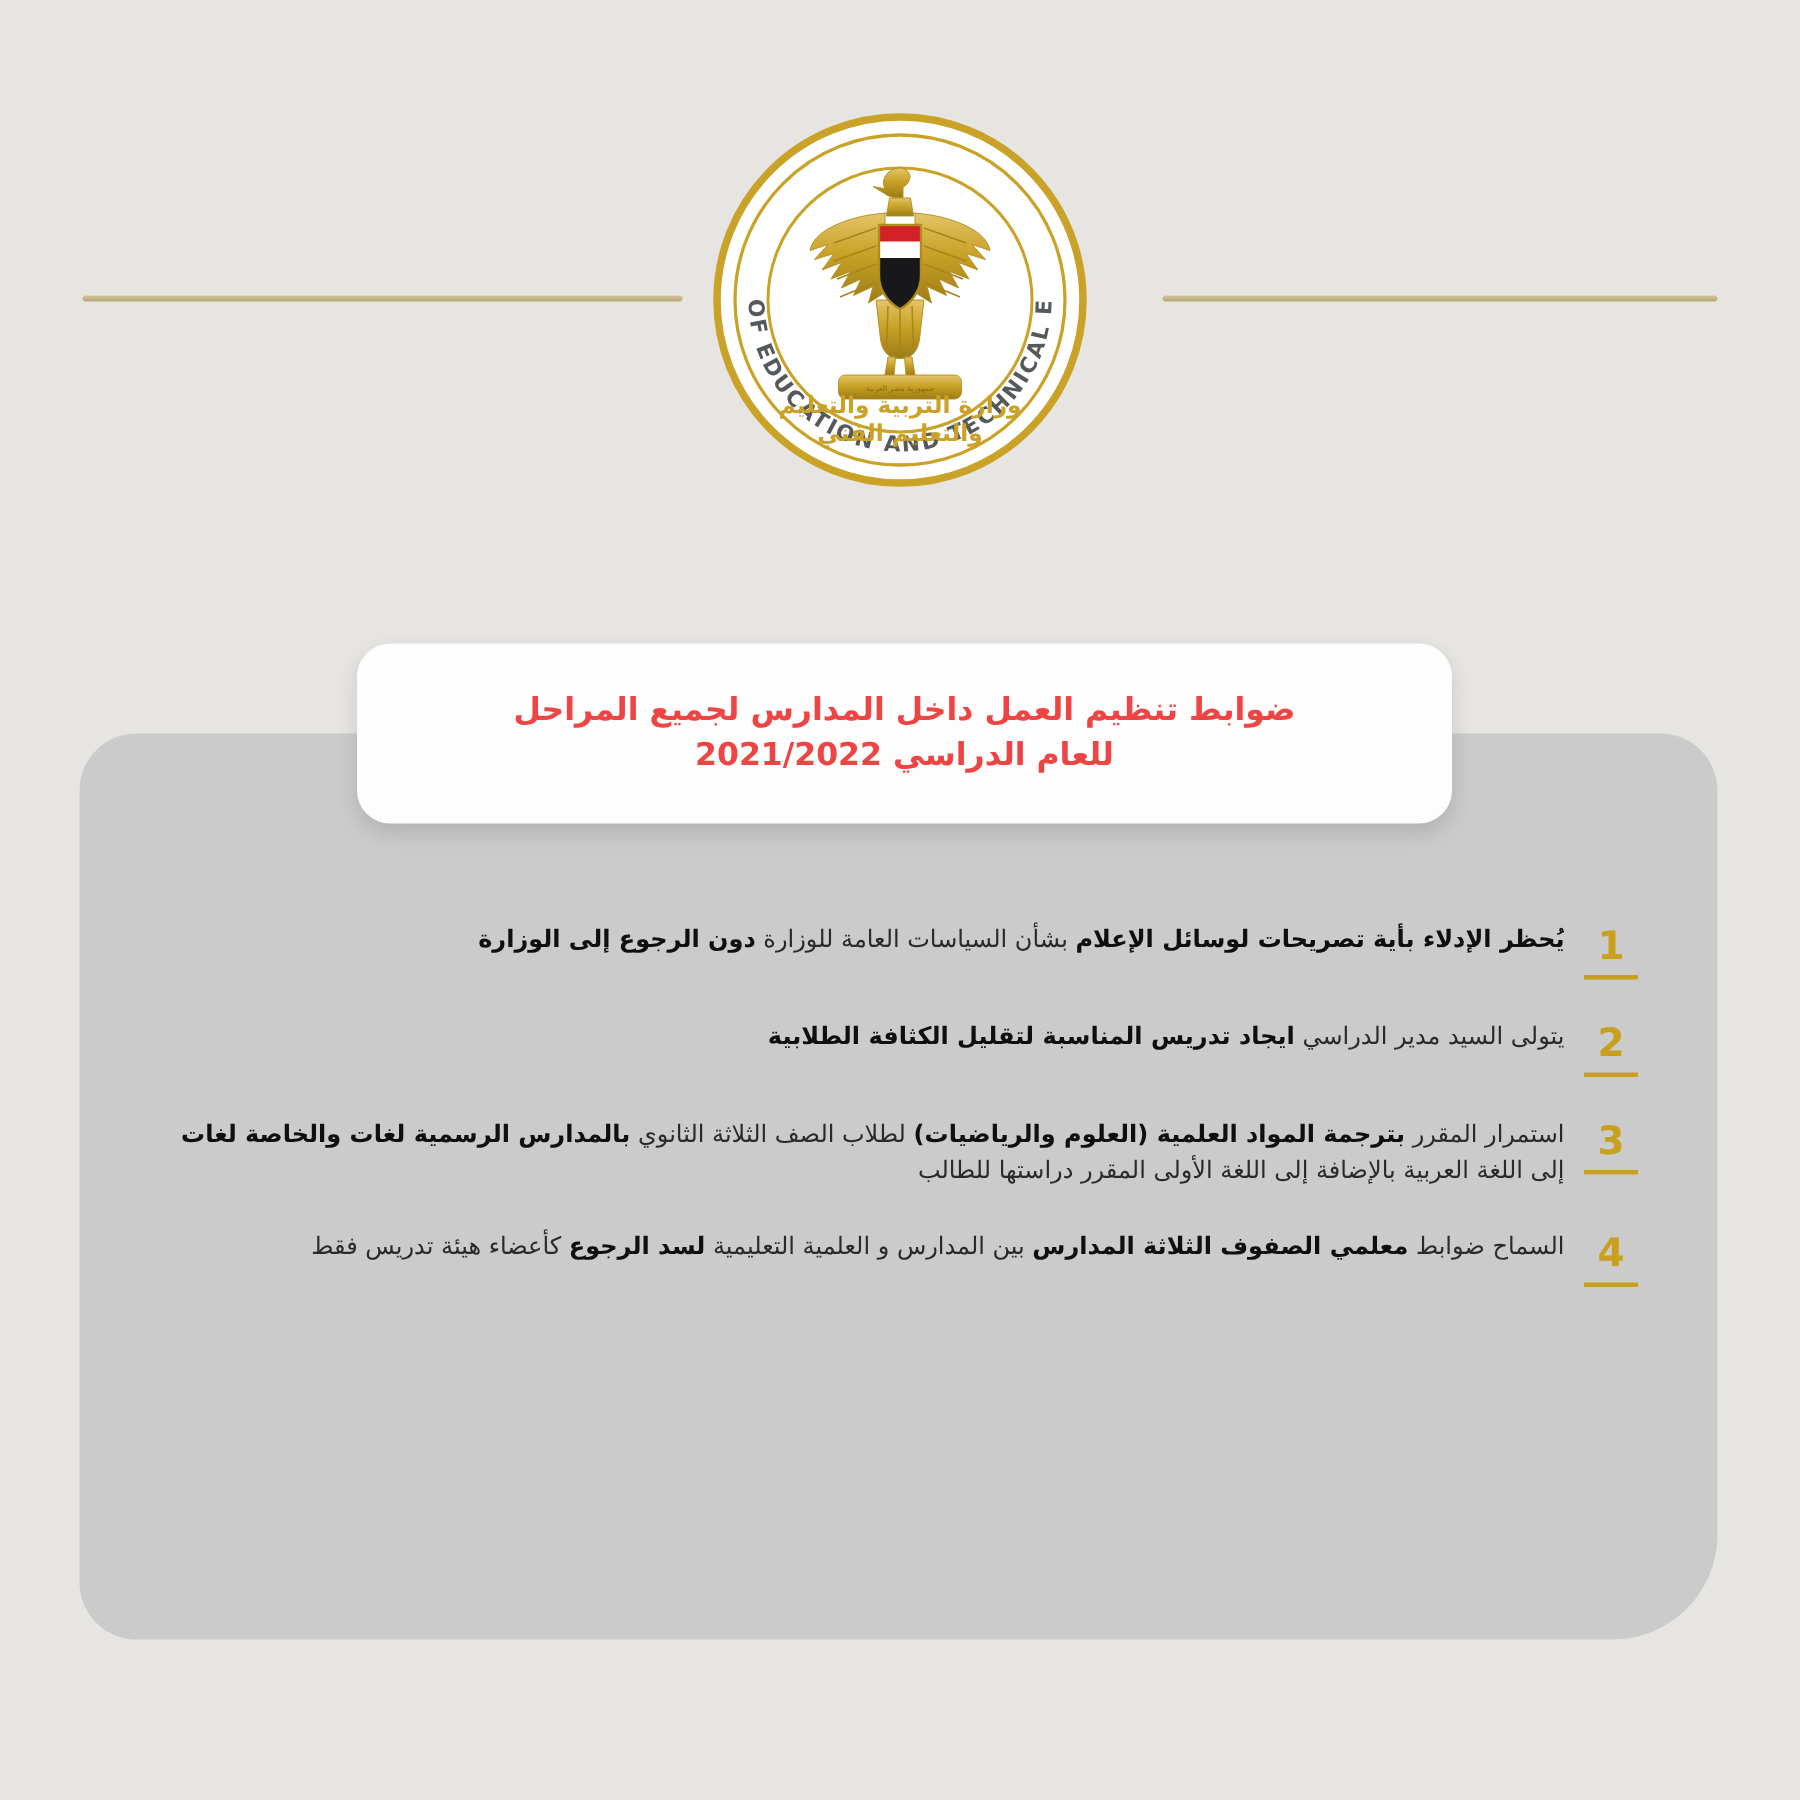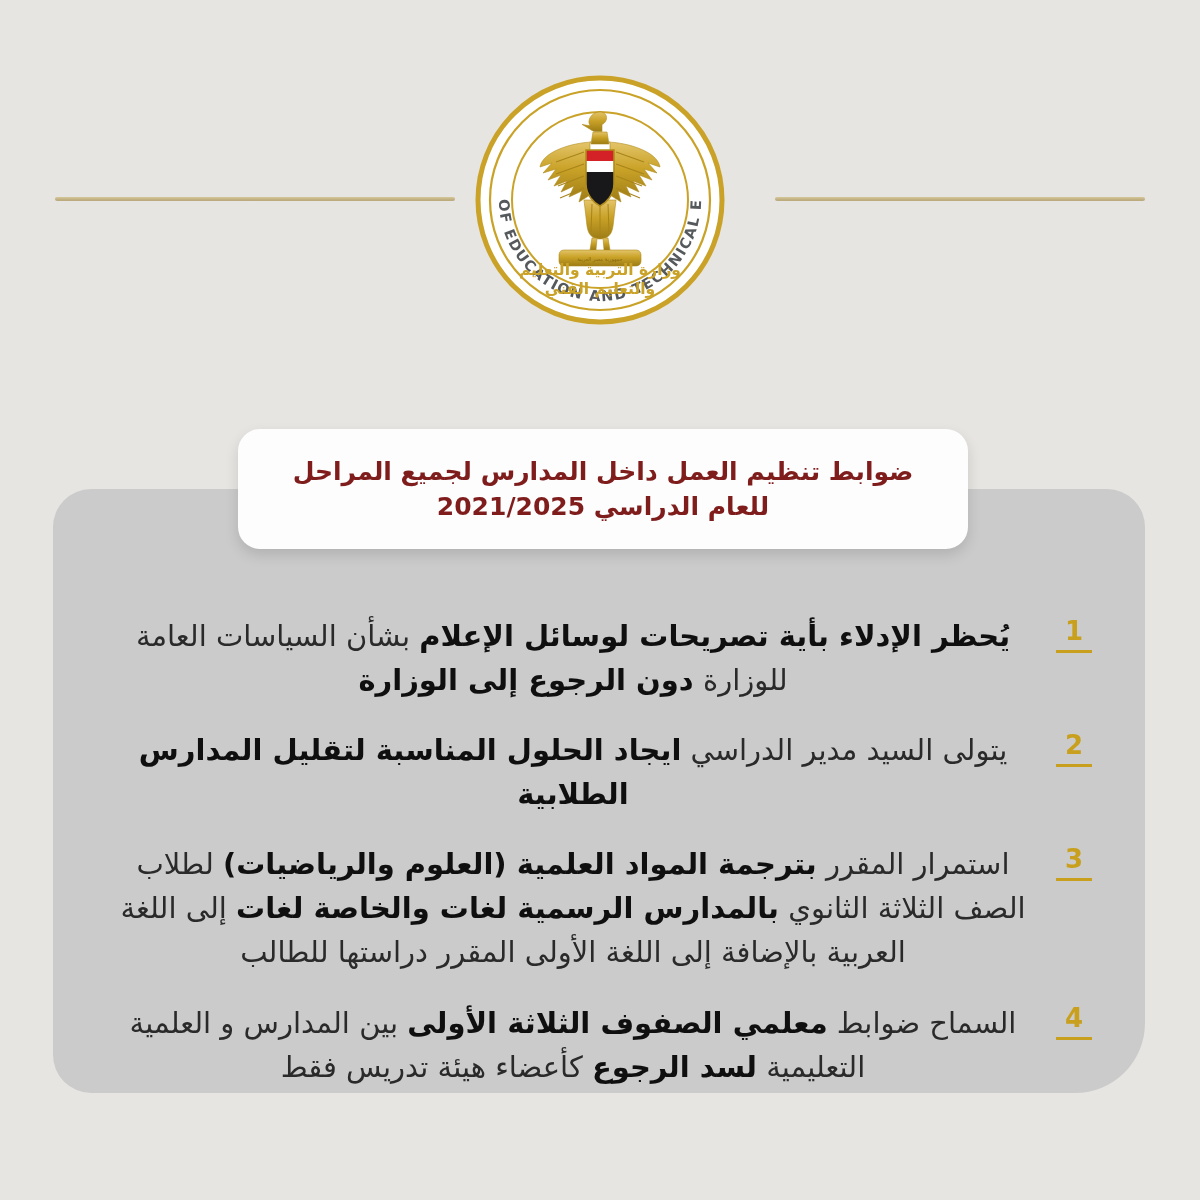--- a/index.html
+++ b/index.html
@@ -58,23 +58,23 @@
     width:730px; height:120px;
     background:#fdfdfd;
     border-radius:22px;
     box-shadow:0 6px 14px rgba(0,0,0,0.13);
     display:flex; align-items:center; justify-content:center;
     flex-direction:column;
     padding:0 26px;
     z-index:4;
   }
   #title-card .tline {
-    color:#7f1d1d;
+    color:#ef4444;
     font-weight:bold;
-    font-size:25px;
+    font-size:21px;
     line-height:1.42;
     text-align:center;
     white-space:nowrap;
     letter-spacing:-0.2px;
   }
 
   
   #list {
     position:absolute;
     left:95px; top:614px;
@@ -102,23 +102,23 @@
     font-weight:bold;
     font-size:26px;
     line-height:1;
     padding-bottom:6px;
     border-bottom:3px solid #c9a01d;
     min-width:36px;
   }
 
   .body-cell {
     flex:1 1 auto;
-    text-align:center;
+    text-align:right;
     color:#1d1d1d;
-    font-size:29px;
+    font-size:16px;
     line-height:1.52;
     padding-left:8px;
   }
   .body-cell b { font-weight:bold; color:#0f0f0f; }
   .body-cell .reg { font-weight:normal; color:#2a2a2a; }
 </style>
 </head>
 <body>
 
 <div id="page">
@@ -203,35 +203,35 @@
         <text x="128" y="203" text-anchor="middle" font-family="DejaVu Sans, sans-serif" font-size="15.5" font-weight="bold" fill="#c9a227">وزارة التربية والتعليم</text>
         <text x="128" y="222" text-anchor="middle" font-family="DejaVu Sans, sans-serif" font-size="15.5" font-weight="bold" fill="#c9a227">والتعليم الفني</text>
       </svg>
     </div>
   </div>
 
   <div id="panel"></div>
 
   <div id="title-card">
     <div class="tline">ضوابط تنظيم العمل داخل المدارس لجميع المراحل</div>
-    <div class="tline">للعام الدراسي 2021/2025</div>
+    <div class="tline">للعام الدراسي 2021/2022</div>
   </div>
 
   <div id="list">
       <div class="item">
         <div class="num-cell"><span class="num">1</span></div>
         <div class="body-cell"><b>يُحظر الإدلاء بأية تصريحات لوسائل الإعلام</b><span class="reg"> بشأن السياسات العامة للوزارة </span><b>دون الرجوع إلى الوزارة</b></div>
       </div>
       <div class="item">
         <div class="num-cell"><span class="num">2</span></div>
-        <div class="body-cell"><span class="reg">يتولى السيد مدير الدراسي </span><b>ايجاد الحلول المناسبة لتقليل المدارس الطلابية</b></div>
+        <div class="body-cell"><span class="reg">يتولى السيد مدير الدراسي </span><b>ايجاد تدريس المناسبة لتقليل الكثافة الطلابية</b></div>
       </div>
       <div class="item">
         <div class="num-cell"><span class="num">3</span></div>
         <div class="body-cell"><span class="reg">استمرار المقرر </span><b>بترجمة المواد العلمية (العلوم والرياضيات)</b><span class="reg"> لطلاب الصف الثلاثة الثانوي </span><b>بالمدارس الرسمية لغات والخاصة لغات</b><span class="reg"> إلى اللغة العربية بالإضافة إلى اللغة الأولى المقرر دراستها للطالب</span></div>
       </div>
       <div class="item">
         <div class="num-cell"><span class="num">4</span></div>
-        <div class="body-cell"><span class="reg">السماح ضوابط </span><b>معلمي الصفوف الثلاثة الأولى</b><span class="reg"> بين المدارس و العلمية التعليمية </span><b>لسد الرجوع</b><span class="reg"> كأعضاء هيئة تدريس فقط</span></div>
+        <div class="body-cell"><span class="reg">السماح ضوابط </span><b>معلمي الصفوف الثلاثة المدارس</b><span class="reg"> بين المدارس و العلمية التعليمية </span><b>لسد الرجوع</b><span class="reg"> كأعضاء هيئة تدريس فقط</span></div>
       </div>
     </div>
 
 </div>
 
 </body></html>

